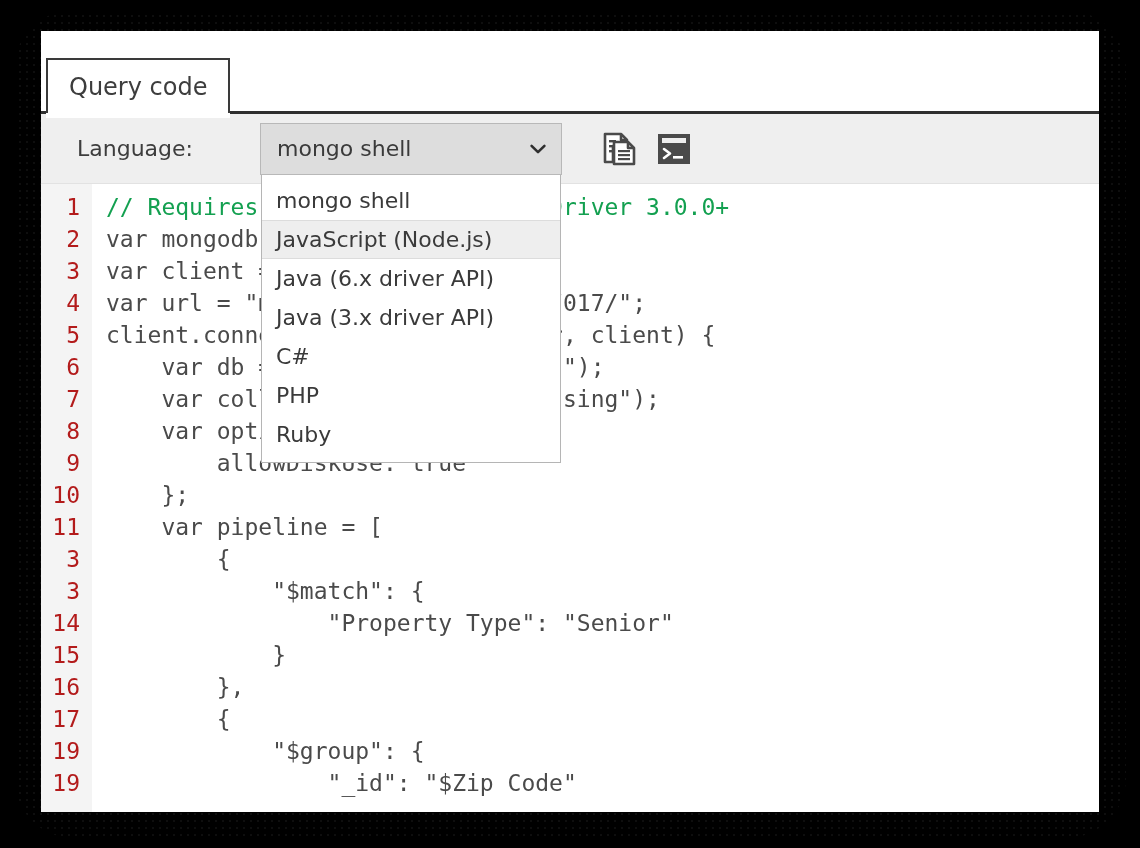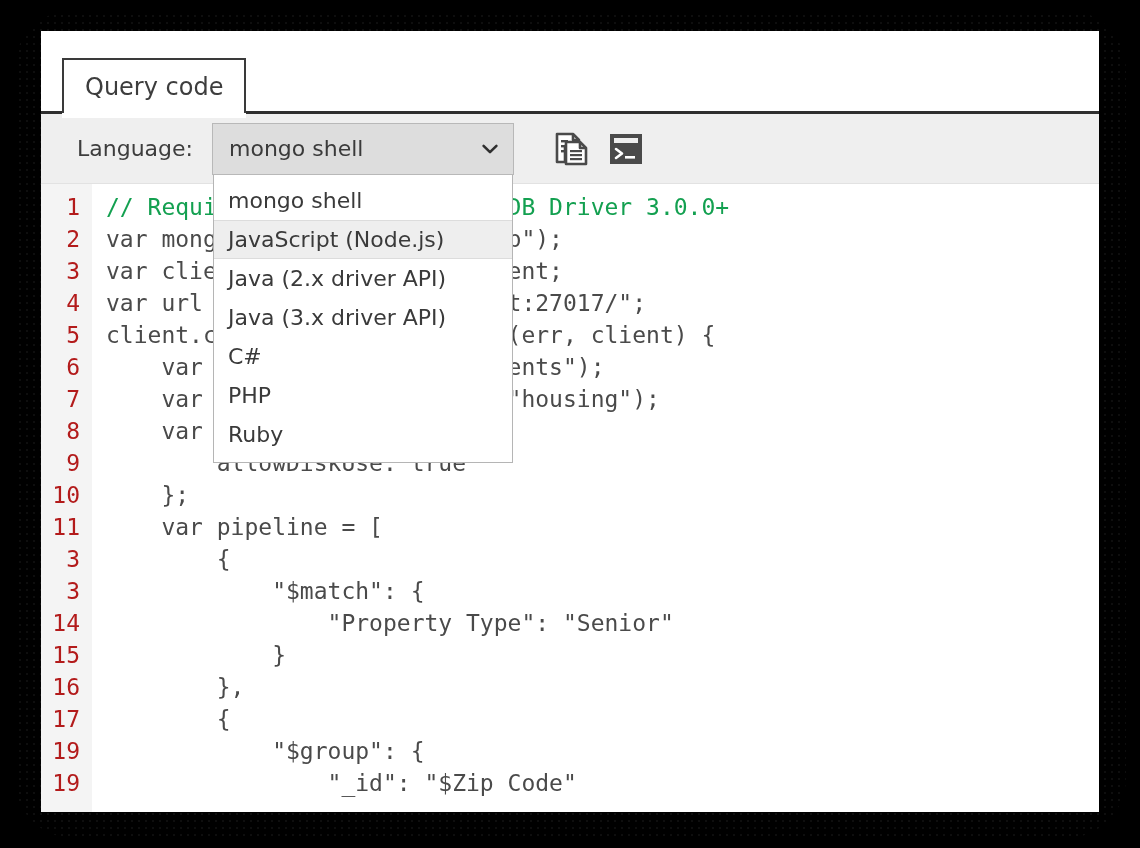--- a/index.html
+++ b/index.html
@@ -50,21 +50,21 @@
   
   .tabstrip {
     position: relative;
     height: 83px;
     background: #ffffff;
     border-bottom: 3px solid #2f2f2f;
     box-sizing: border-box;
   }
   .tab-active {
     position: absolute;
-    left: 21px;
+    left: 5px;
     top: 27px;
     height: 56px;
     box-sizing: border-box;
     padding: 0 21px;
     display: flex;
     align-items: center;
     background: #ffffff;
     border: 2px solid #3a3a3a;
     border-bottom: none;
     font-size: 24px;
@@ -96,20 +96,21 @@
   .toolbar-label {
     font-size: 22px;
     color: #3d3d3d;
     margin-right: 19px;
   }
 
   
   .select-wrap {
     position: relative;
     width: 302px;
+    margin-left: 48px;
   }
   .select-box {
     position: relative;
     height: 52px;
     box-sizing: border-box;
     background: #dddddd;
     border: 1px solid #b8b8b8;
     display: flex;
     align-items: center;
     padding: 0 12px 0 16px;
@@ -232,21 +233,21 @@
       <div class="select-box">
         <span class="select-value">mongo shell</span>
         <svg class="chev" viewBox="0 0 24 24">
           <path d="M5 8.5 L12 15.5 L19 8.5" fill="none" stroke="#2f2f2f" stroke-width="2.8" stroke-linecap="round" stroke-linejoin="round"></path>
         </svg>
       </div>
 
       <div class="select-menu">
         <div class="opt">mongo shell</div>
         <div class="opt selected">JavaScript (Node.js)</div>
-        <div class="opt">Java (2.x driver API)</div>
+        <div class="opt">Java (6.x driver API)</div>
         <div class="opt">Java (3.x driver API)</div>
         <div class="opt">C#</div>
         <div class="opt">PHP</div>
         <div class="opt">Ruby</div>
       </div>
     </div>
 
     <div class="tool-icons">
 
       <button class="icon-btn">

